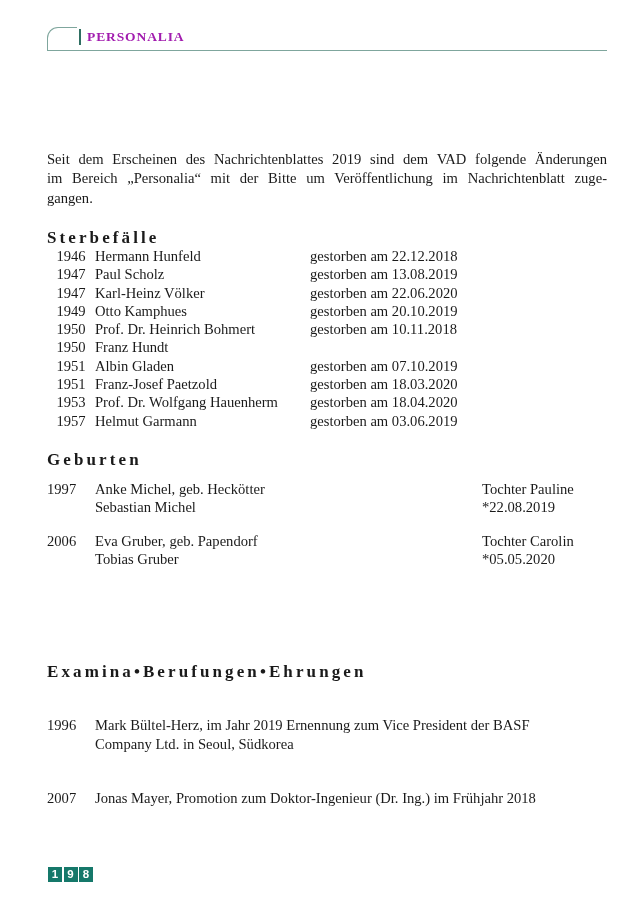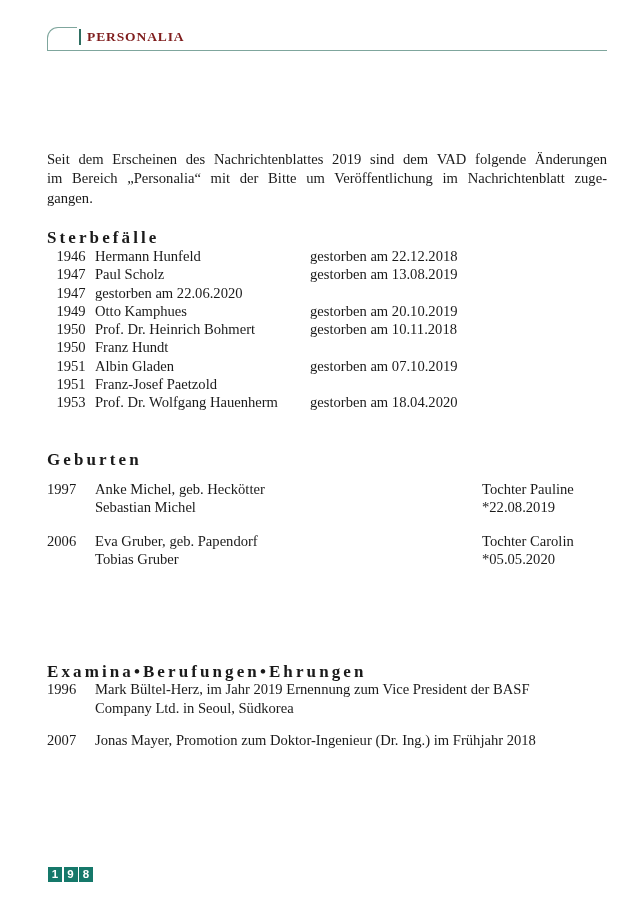--- a/index.html
+++ b/index.html
@@ -45,21 +45,21 @@
     background: #2f6f62;
   }
   .header-title {
     position: absolute;
     left: 87px;
     top: 29px;
     font-family: "Liberation Serif", "DejaVu Serif", serif;
     font-weight: bold;
     font-size: 13.5px;
     letter-spacing: 0.9px;
-    color: #7f1d1d;
+    color: #a21caf;
     line-height: 16px;
     white-space: nowrap;
   }
   .header-rule {
     position: absolute;
     left: 47px;
     top: 50px;
     width: 560px;
     height: 1.2px;
     background: #7fa69d;
@@ -141,20 +141,21 @@
     left: 0;
     top: 530px;
     width: 560px;
   }
   .exam-entry { margin-bottom: 14px; }
   .exam-entry:last-child { margin-bottom: 0; }
   .exam-row {
     display: flex;
     font-size: 14.6px;
     line-height: 18.6px;
+    margin-top: 36px;
   }
   .exam-year { width: 48px; flex: 0 0 48px; white-space: nowrap; }
   .exam-text { flex: 1 1 auto; }
   .exam-text .cont { display: block; }
 
   
   .page-number {
     position: absolute;
     left: 48px;
     top: 867px;
@@ -199,20 +200,21 @@
       <span class="death-name">Hermann Hunfeld</span>
       <span class="death-date">gestorben am 22.12.2018</span>
     </div>
     <div class="death-row">
       <span class="death-year">1947</span>
       <span class="death-name">Paul Scholz</span>
       <span class="death-date">gestorben am 13.08.2019</span>
     </div>
     <div class="death-row">
       <span class="death-year">1947</span>
+      <span class="death-name">Karl-Heinz Völker</span>
       <span class="death-date">gestorben am 22.06.2020</span>
     </div>
     <div class="death-row">
       <span class="death-year">1949</span>
       <span class="death-name">Otto Kamphues</span>
       <span class="death-date">gestorben am 20.10.2019</span>
     </div>
     <div class="death-row">
       <span class="death-year">1950</span>
       <span class="death-name">Prof. Dr. Heinrich Bohmert</span>
@@ -223,25 +225,31 @@
       <span class="death-name">Franz Hundt</span>
     </div>
     <div class="death-row">
       <span class="death-year">1951</span>
       <span class="death-name">Albin Gladen</span>
       <span class="death-date">gestorben am 07.10.2019</span>
     </div>
     <div class="death-row">
       <span class="death-year">1951</span>
       <span class="death-name">Franz-Josef Paetzold</span>
+      <span class="death-date">gestorben am 18.03.2020</span>
     </div>
     <div class="death-row">
       <span class="death-year">1953</span>
       <span class="death-name">Prof. Dr. Wolfgang Hauenherm</span>
       <span class="death-date">gestorben am 18.04.2020</span>
+    </div>
+    <div class="death-row">
+      <span class="death-year">1957</span>
+      <span class="death-name">Helmut Garmann</span>
+      <span class="death-date">gestorben am 03.06.2019</span>
     </div>
   </div>
 
   <div class="section-heading sec-geburt">Geburten</div>
 
   <div class="birth-list">
 
     <div class="birth-entry">
       <div class="birth-row">
         <span class="birth-year">1997</span>

